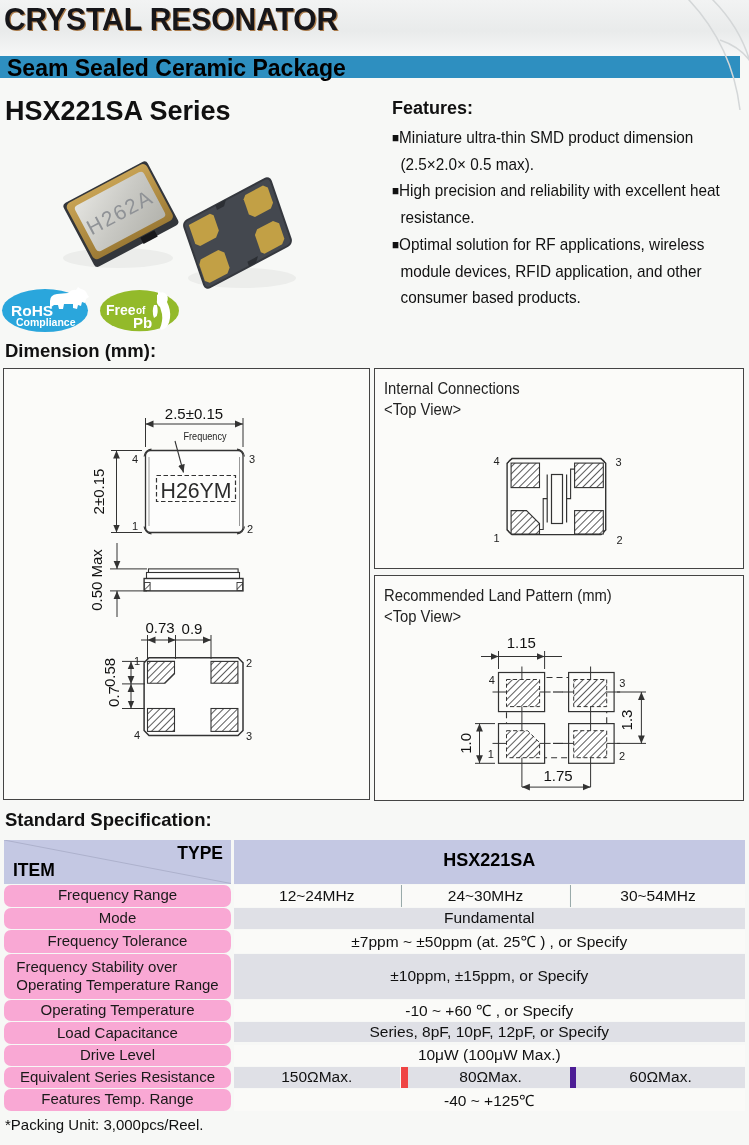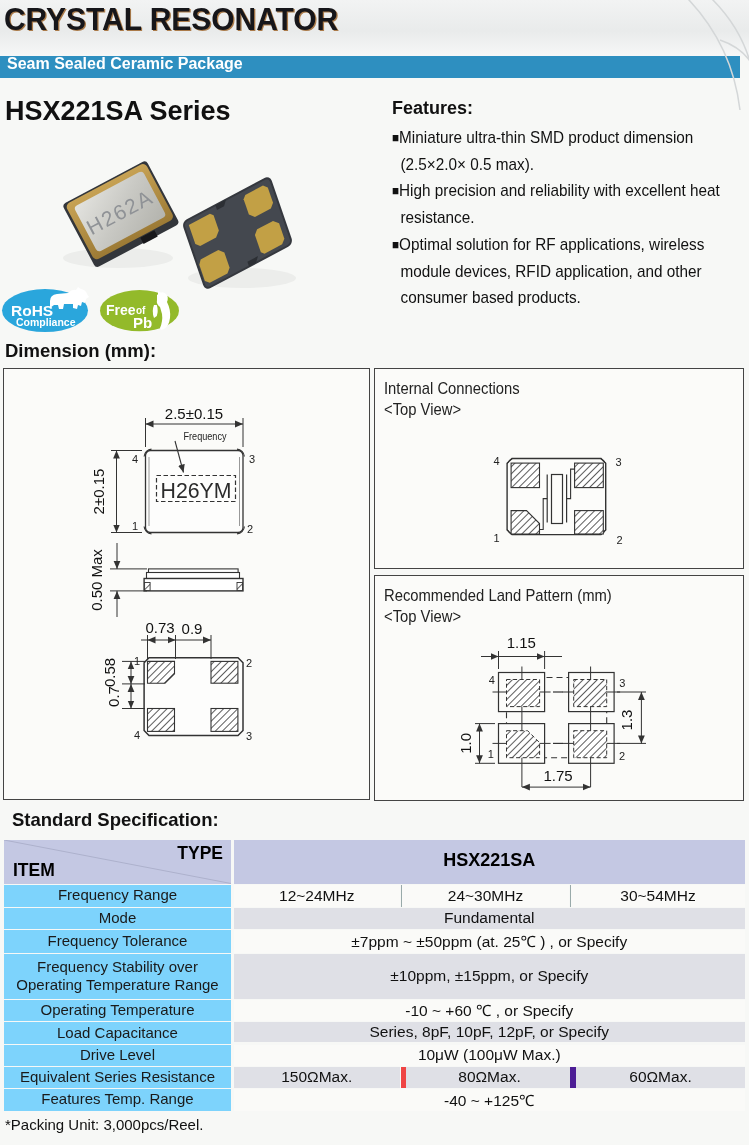--- a/index.html
+++ b/index.html
@@ -2,39 +2,39 @@
 <html><head>
 <meta charset="utf-8">
 <style>
   html,body{margin:0;padding:0;}
   body{width:749px;height:1145px;font-family:"Liberation Sans",sans-serif;background:#f7f8f6;}
   #page{position:relative;width:749px;height:1145px;overflow:hidden;background:#f7f8f6;}
   .abs{position:absolute;}
   #topband{left:0;top:0;width:749px;height:56px;background:linear-gradient(180deg,#f2f3f3 0%,#e9ebeb 55%,#f6f7f7 100%);}
   #h1{left:4px;top:1px;font-size:31.5px;font-weight:bold;color:#16161a;transform:scaleX(.95);transform-origin:0 0;text-shadow:1.2px 1.2px 0 rgba(150,85,20,.75);}
   #bluebar{left:0;top:56px;width:740px;height:22px;background:#2e8fc0;}
-  #bluebar span{position:absolute;left:7px;top:-1px;font-size:16px;font-weight:bold;color:#ffffff;}
+  #bluebar span{position:absolute;left:7px;top:-1px;font-size:23px;font-weight:bold;color:#000000;}
   #series{left:5px;top:96px;font-size:27px;font-weight:bold;color:#111;}
   #features{left:392px;top:98px;width:390px;}
   #features .ft{font-size:18px;font-weight:bold;color:#111;}
   #features .bl{transform:scaleX(.9);transform-origin:0 0;}
   #features .li{font-size:17px;color:#111;line-height:26.7px;white-space:nowrap;}
   #features .li .b{font-size:13px;vertical-align:1px;}
   #dimhead{left:5px;top:340px;font-size:18.5px;font-weight:bold;color:#111;}
   .box{border:1.5px solid #444;background:#fbfbf9;}
   #box1{left:3px;top:368px;width:364.5px;height:430px;}
   #box2{left:374px;top:368px;width:368px;height:199px;}
   #box3{left:374px;top:575px;width:368px;height:224px;}
   .boxtitle{position:absolute;left:9px;top:10px;font-size:17px;color:#222;line-height:20.5px;transform:scaleX(.87);transform-origin:0 0;}
-  #spechead{left:12px;top:809px;font-size:18.5px;font-weight:bold;color:#111;}
+  #spechead{left:5px;top:809px;font-size:18.5px;font-weight:bold;color:#111;}
   #spectable{left:4px;top:840px;width:741px;height:271px;}
   .lav{background:#c4c8e3;}
   .wrow{background:#fafaf8;}
   .grow{background:#dfe0e6;}
-  .lbl{position:absolute;left:0;width:227px;background:#7dd3fc;display:flex;align-items:center;justify-content:center;font-size:15px;color:#1a1a1a;text-align:center;line-height:18.5px;}
+  .lbl{position:absolute;left:0;width:227px;background:#f9a8d4;display:flex;align-items:center;justify-content:center;font-size:15px;color:#1a1a1a;line-height:18.5px;border-radius:7px;}
   .dat{position:absolute;display:flex;align-items:center;justify-content:center;font-size:15.5px;color:#111;}
   #footer{left:5px;top:1116px;font-size:15px;color:#111;}
 </style>
 </head>
 <body>
 <div id="page">
   <div id="topband" class="abs"></div>
   <div id="h1" class="abs">CRYSTAL RESONATOR</div>
   <div id="bluebar" class="abs">
       <span>Seam Sealed Ceramic Package</span>
@@ -288,20 +288,20 @@
     <div class="dat wrow" style="left:229.5px;top:159.5px;width:511.5px;height:21.5px;">-10 ~ +60 ℃ , or Specify</div>
 
     <div class="lbl" style="top:182px;height:21.5px;">Load Capacitance</div>
     <div class="dat grow" style="left:229.5px;top:182px;width:511.5px;height:20px;">Series, 8pF, 10pF, 12pF, or Specify</div>
 
     <div class="lbl" style="top:204.5px;height:21px;">Drive Level</div>
     <div class="dat wrow" style="left:229.5px;top:204.5px;width:511.5px;height:21px;">10μW (100μW Max.)</div>
 
     <div class="lbl" style="top:226.5px;height:21px;">Equivalent Series Resistance</div>
     <div class="dat grow" style="left:229.5px;top:226.5px;width:166.5px;height:21px;">150ΩMax.</div>
-    <div class="dat grow" style="left:397px;top:226.5px;width:172px;height:21px;border-left:5px solid #ef4444;box-sizing:border-box;">80ΩMax.</div>
+    <div class="dat grow" style="left:397px;top:226.5px;width:172px;height:21px;border-left:7px solid #ef4444;box-sizing:border-box;">80ΩMax.</div>
     <div class="dat grow" style="left:566px;top:226.5px;width:175px;height:21px;border-left:6px solid #4c1d95;box-sizing:border-box;">60ΩMax.</div>
 
     <div class="lbl" style="top:248.5px;height:22px;">Features Temp. Range</div>
     <div class="dat wrow" style="left:229.5px;top:248.5px;width:511.5px;height:22px;">-40 ~ +125℃</div>
   </div>
   <div id="footer" class="abs">*Packing Unit: 3,000pcs/Reel.</div>
 </div>
 
 </body></html>

